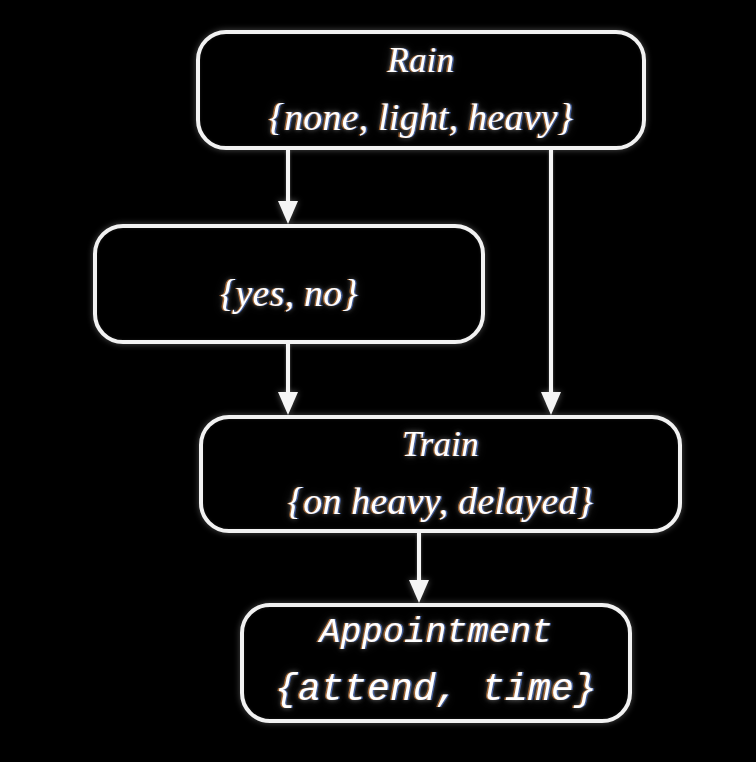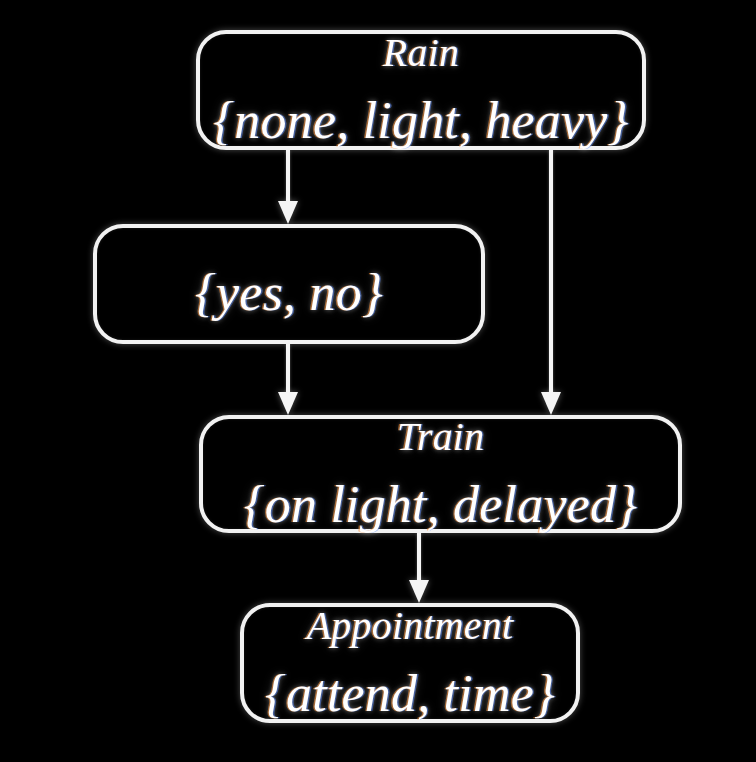--- a/index.html
+++ b/index.html
@@ -47,28 +47,28 @@
     white-space: nowrap;
     line-height: 1.06;
     letter-spacing: 0.2px;
     
     text-shadow:
       -1.4px 0 0 rgba(255,150,60,0.55),
        1.4px 0 0 rgba(90,140,255,0.50),
        0 0 5px rgba(255,255,255,0.45),
        0 0 11px rgba(255,255,255,0.18);
   }
-  .node-title  { font-size: 40px; }
-  .node-states { font-size: 52px; margin-top: 18px; }
+  .node-title  { font-size: 35px; }
+  .node-states { font-size: 38px; margin-top: 18px; }
 
   
   #node-rain        { left: 196px; top: 30px;  width: 450px; height: 120px; }
   #node-maintenance { left: 93px;  top: 224px; width: 392px; height: 120px; }
   #node-train       { left: 199px; top: 415px; width: 483px; height: 118px; }
-  #node-appointment { left: 240px; top: 603px; width: 340px; height: 120px; }
+  #node-appointment { left: 240px; top: 603px; width: 392px; height: 120px; font-family: Liberation Mono, monospace; }
 
   
   .edge {
     position: absolute;
     z-index: 1;
   }
   .edge-shaft {
     position: absolute;
     left: 50%;
     top: 0;
@@ -135,21 +135,21 @@
     <div class="node-title">Rain</div>
     <div class="node-states">{none, light, heavy}</div>
   </div>
 
   <div class="node" id="node-maintenance">
     <div class="node-states">{yes, no}</div>
   </div>
 
   <div class="node" id="node-train">
     <div class="node-title">Train</div>
-    <div class="node-states">{on light, delayed}</div>
+    <div class="node-states">{on heavy, delayed}</div>
   </div>
 
   <div class="node" id="node-appointment">
     <div class="node-title">Appointment</div>
     <div class="node-states">{attend, time}</div>
   </div>
 
 </div>
 
 </body></html>

